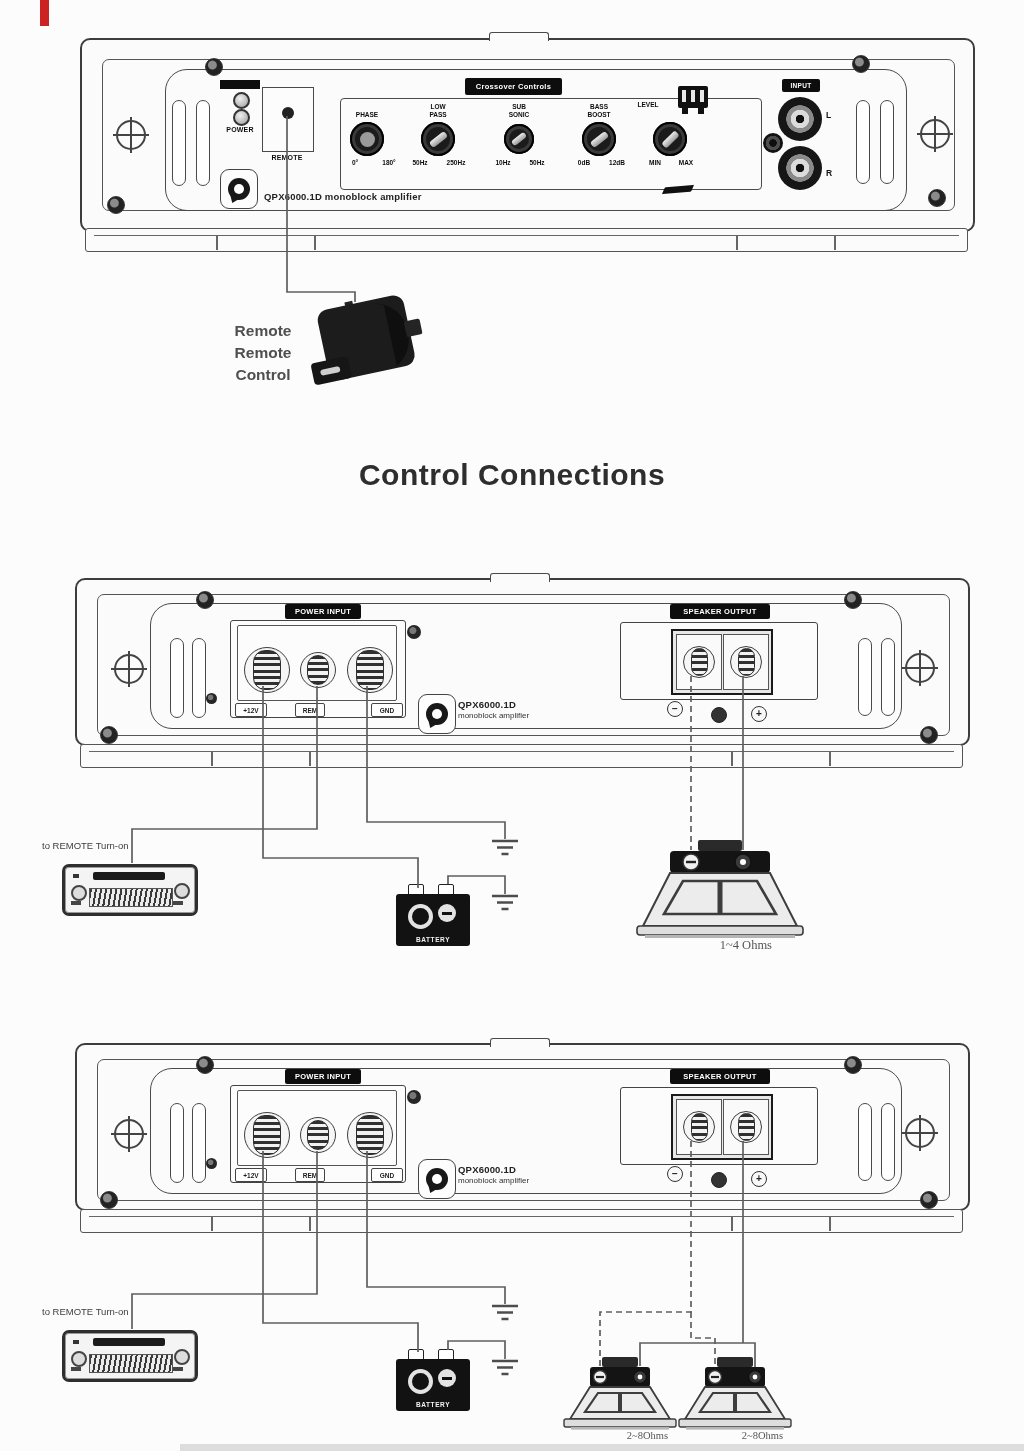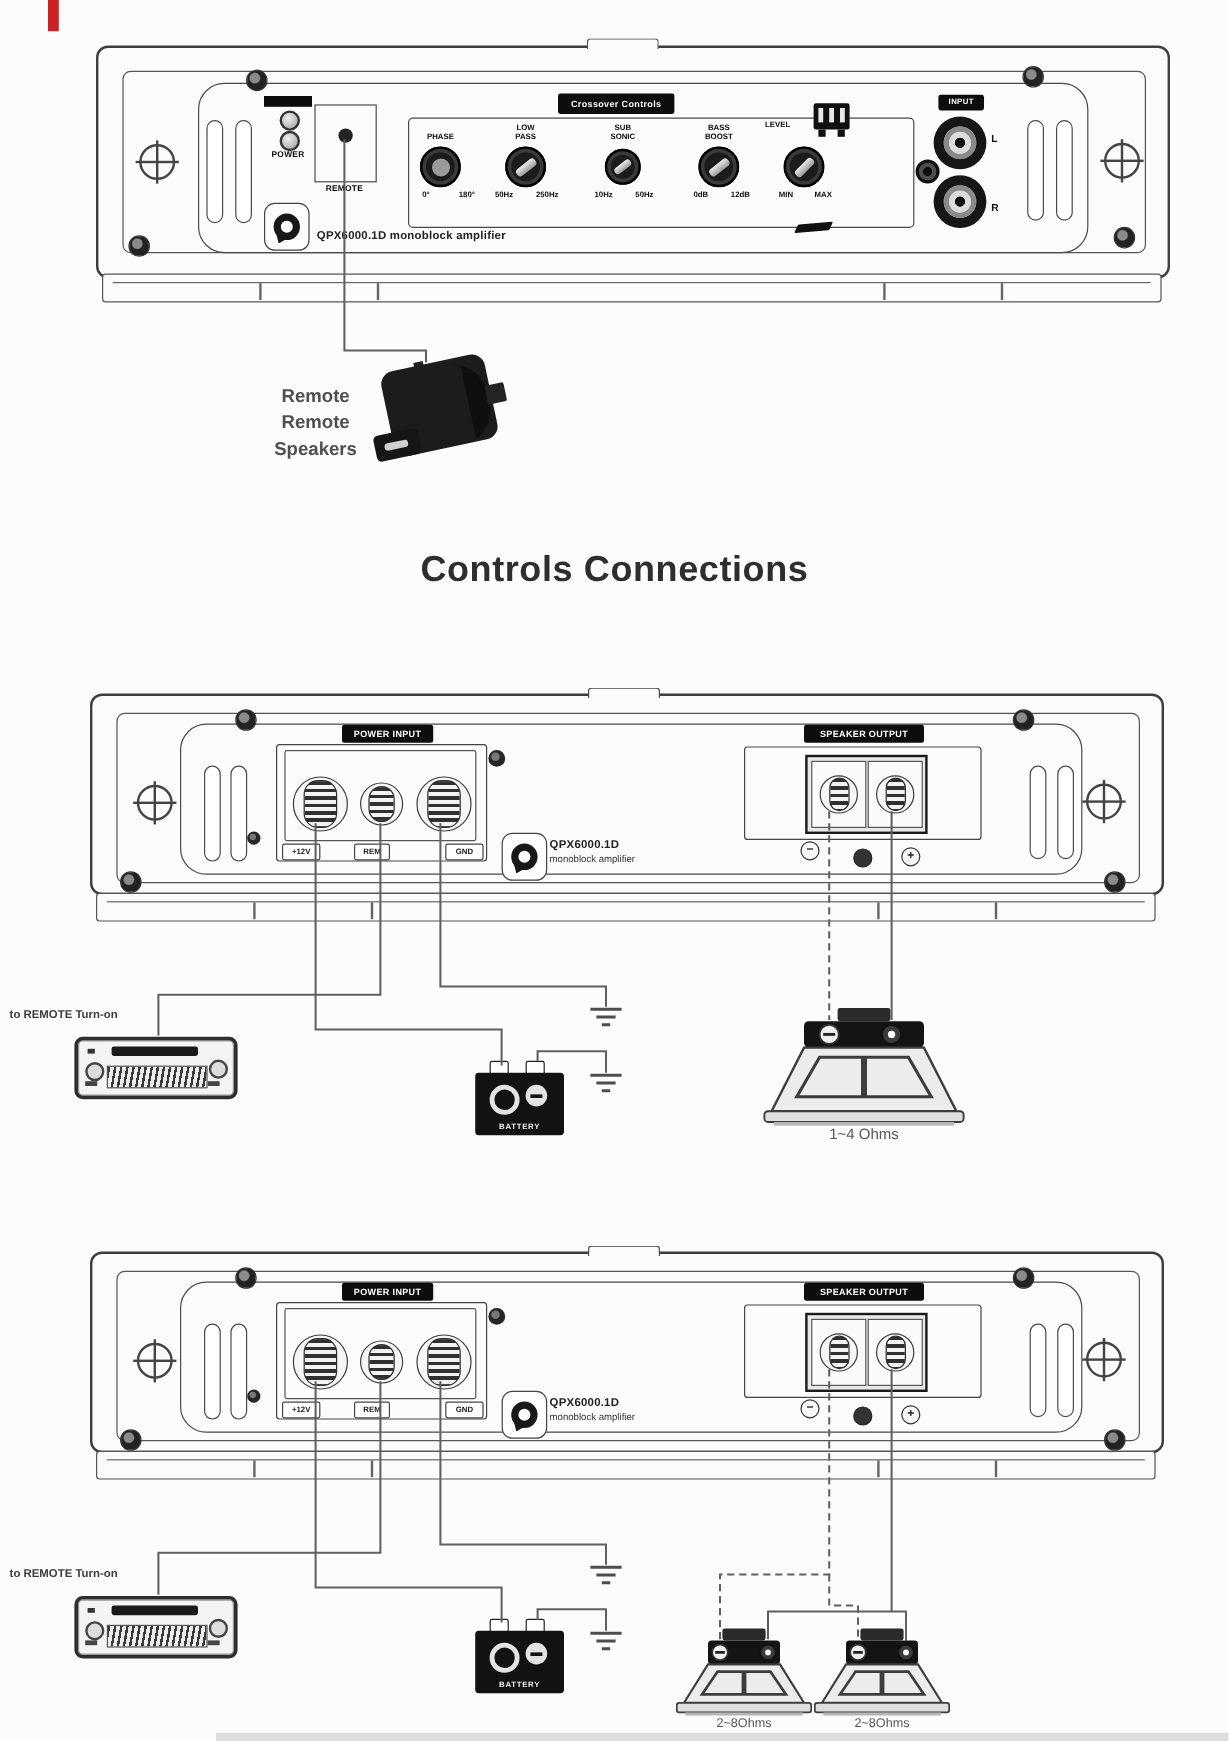--- a/index.html
+++ b/index.html
@@ -85,22 +85,22 @@
   .hu-hatch{position:absolute;left:24px;top:21px;width:82px;height:17px;border:1px solid #555;
             background:repeating-linear-gradient(100deg,#3a3a3a 0 2px,#ececec 2px 5px);}
   .battery{position:absolute;width:74px;height:62px;}
   .bat-post{position:absolute;top:0;width:14px;height:11px;border:1.6px solid #222;background:#fff;border-radius:2px;}
   .bat-body{position:absolute;left:0;top:10px;width:74px;height:52px;background:#121212;border-radius:3px;}
   .bat-plus{position:absolute;left:12px;top:10px;width:17px;height:17px;border-radius:50%;border:4.5px solid #e3e3e3;}
   .bat-minus{position:absolute;left:42px;top:10px;width:18px;height:18px;border-radius:50%;background:#e3e3e3;}
   .bat-minus::before{content:"";position:absolute;left:4px;top:8px;width:10px;height:3px;background:#111;}
   .bat-label{position:absolute;left:0;right:0;bottom:3px;color:#f2f2f2;font-size:6.5px;font-weight:bold;
              text-align:center;letter-spacing:.6px;}
-  .note{position:absolute;font-size:9.5px;font-weight:bold;color:#3d3d3d;white-space:nowrap;}
-  .ohms{position:absolute;text-align:center;color:#555;}
+  .note{position:absolute;font-size:9.5px;font-weight:normal;color:#3d3d3d;white-space:nowrap;margin-left:34px;}
+  .ohms{position:absolute;text-align:right;color:#555;font-family:Liberation Serif, serif;}
   .caption{position:absolute;font-size:15.5px;font-weight:bold;color:#4f4f4f;line-height:22px;text-align:center;width:90px;}
   .heading{position:absolute;left:0;top:458px;width:1024px;text-align:center;
            font-size:30px;font-weight:bold;color:#2e2e2e;letter-spacing:.5px;}
   .artifact-red{position:absolute;background:#cc2222;}
   .artifact-gray{position:absolute;background:#ddd;}
   svg.overlay{position:absolute;left:0;top:0;z-index:5;}
 </style>
 </head>
 <body>
 
@@ -200,24 +200,24 @@
       <i class="ft" style="left:130px;"></i>
         <i class="ft" style="left:228px;"></i>
       <i class="ft" style="left:650px;"></i>
         <i class="ft" style="left:748px;"></i>
     </div>
   </div>
 
   <div class="caption" style="left:218px;top:320px;">
     <div>Remote</div>
     <div>Remote</div>
-    <div>Speakers</div>
-  </div>
-
-  <div class="heading">Controls Connections</div>
+    <div>Control</div>
+  </div>
+
+  <div class="heading">Control Connections</div>
 
   <div class="chassis" style="left:75px;top:578px;width:891px;height:164px;">
     <div class="tab-top" style="left:413px;top:-7px;width:58px;"></div>
     <div class="p-inner" style="left:20px;top:14px;width:851px;height:140px;"></div>
     <div class="p-face" style="left:73px;top:23px;width:750px;height:124px;"></div>
     <div class="vent" style="left:93px;top:58px;height:78px;"></div>
     <div class="vent" style="left:115px;top:58px;height:78px;"></div>
     <div class="vent" style="left:781px;top:58px;height:76px;"></div>
     <div class="vent" style="left:804px;top:58px;height:76px;"></div>
     <div class="screw-x" style="left:37px;top:74px;">

